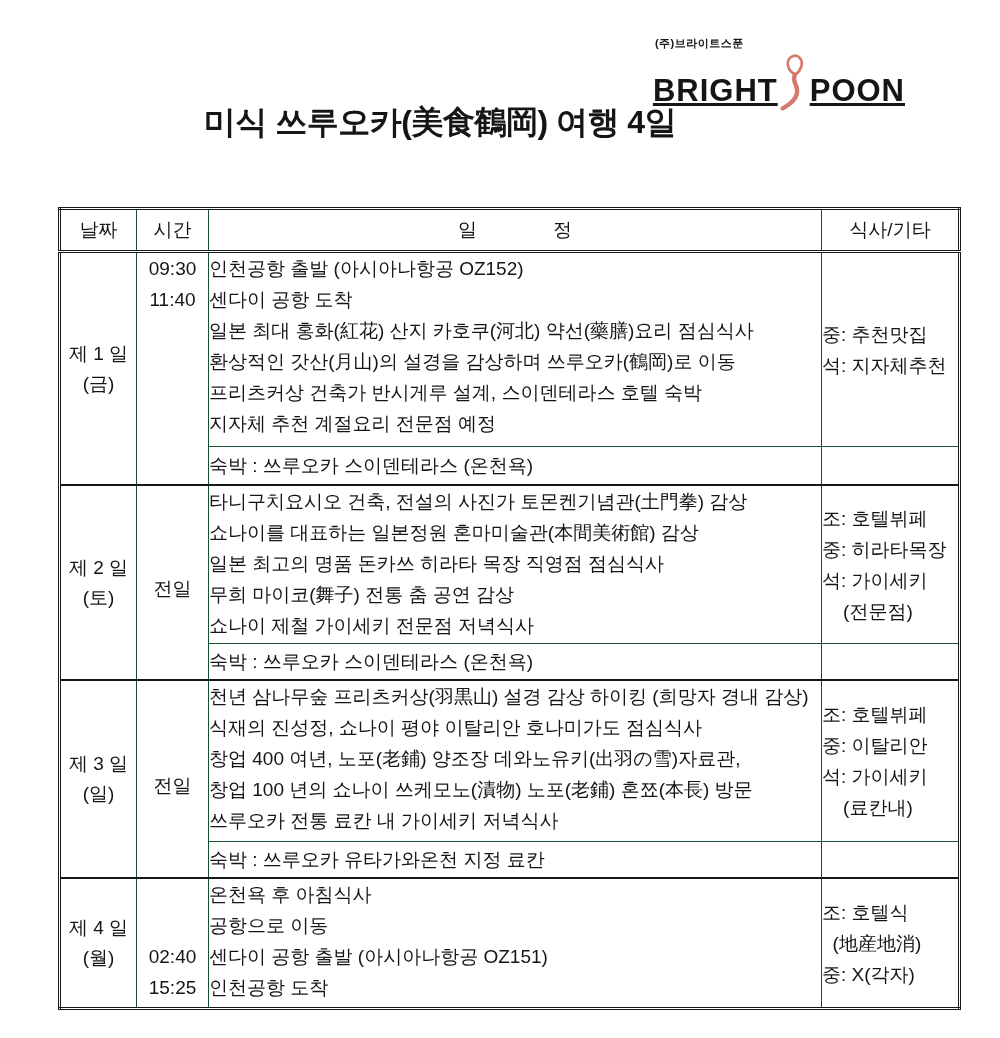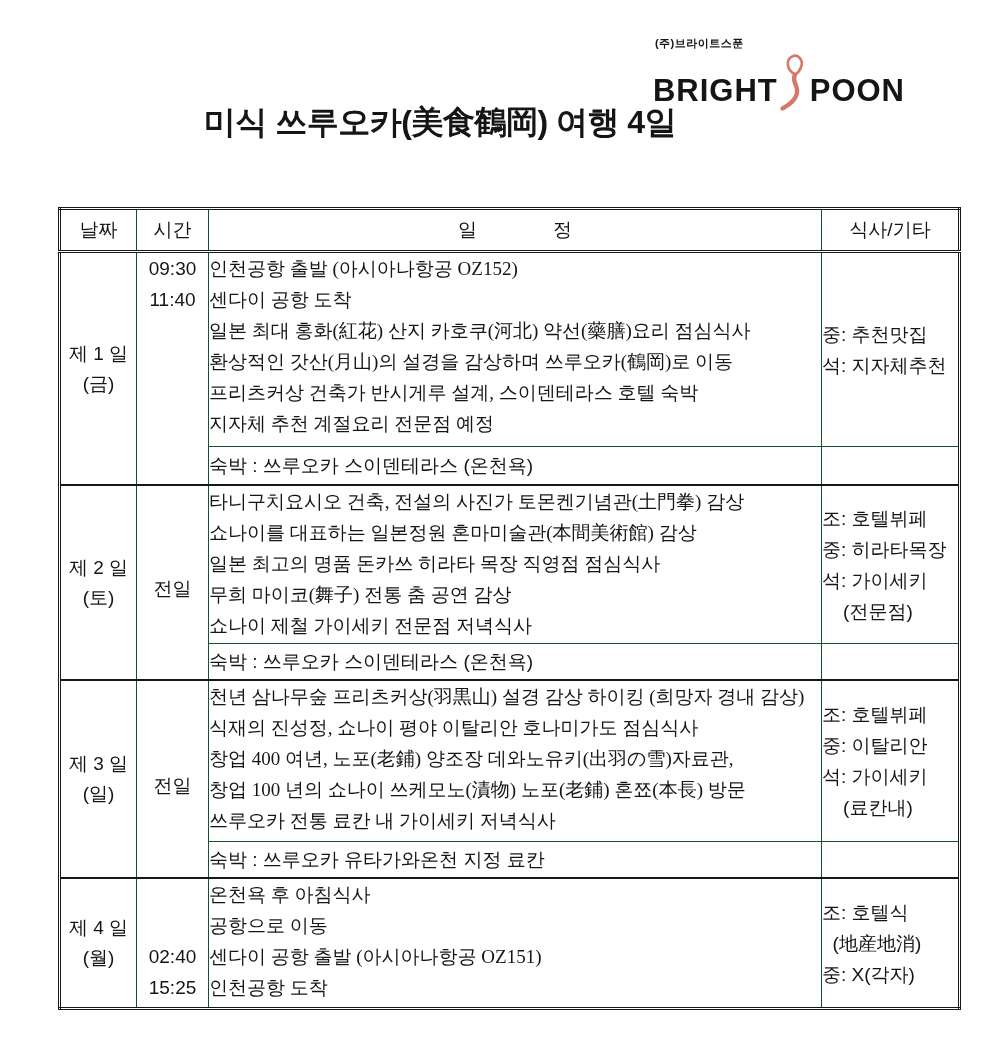--- a/index.html
+++ b/index.html
@@ -3,41 +3,41 @@
 <meta charset="utf-8">
 <style>
   html,body { margin:0; padding:0; background:#ffffff; }
   .page {
     position:relative; width:1000px; height:1038px; background:#ffffff;
     font-family:"Liberation Sans", sans-serif; color:#151515; overflow:hidden;border-radius:27px;
   }
   
   .logo { position:absolute; top:36px; right:95px; }
   .logo-small { font-size:11px; font-weight:bold; letter-spacing:0.5px; margin:0 0 1px 2px; }
-  .logo-main { display:flex; align-items:flex-end; font-size:31px; font-weight:bold; letter-spacing:1px; line-height:1; }
+  .logo-main { display:flex; align-items:flex-end; font-size:31px; font-weight:bold; letter-spacing:1px; line-height:1;text-decoration:underline; }
   .logo-spoon svg { display:block; width:30px; height:60px; margin:0 1px -6px 1px; }
   
   .title { position:absolute; top:101px; left:0; width:880px; margin:0; text-align:center;
            font-size:32px; font-weight:bold; letter-spacing:-0.5px; }
   .period { position:absolute; top:171px; left:60px; font-size:19px; }
   
   table.itin { position:absolute; top:207px; left:58px; width:900px;
                border-collapse:collapse; table-layout:fixed;
                border:3px double #181818; font-size:19px; }
   .itin th, .itin td { border:1px solid #14532d; padding:0; }
   .itin thead th { height:40px; font-weight:normal; text-align:center;
                    border-bottom:3px double #181818; white-space:pre; }
   tr.day-start > td { border-top:2px solid #181818; }
   .cell-date { text-align:center; vertical-align:middle; }
   .date-line { line-height:30px; }
   .cell-time { text-align:center; vertical-align:top; padding-top:3px; }
   .cell-time.allday { vertical-align:middle; padding-top:12px; }
   .time-line { line-height:31px; }
   .cell-schedule { vertical-align:top; padding:3px 4px 0 10px; }
-  .sched-line { line-height:31px; white-space:pre; overflow:hidden;font-family:Liberation Serif, serif; }
+  .sched-line { line-height:31px; white-space:pre; overflow:hidden; }
   .cell-meal { vertical-align:middle; padding-left:8px; }
   .meal-line { line-height:31px; white-space:pre; }
   .cell-lodging { vertical-align:middle; padding-left:10px; }
   .lodging-line { line-height:22px; }
   
   .footer-note { position:absolute; top:1056px; left:60px; font-size:19px; }
 </style>
 </head>
 <body>
 

